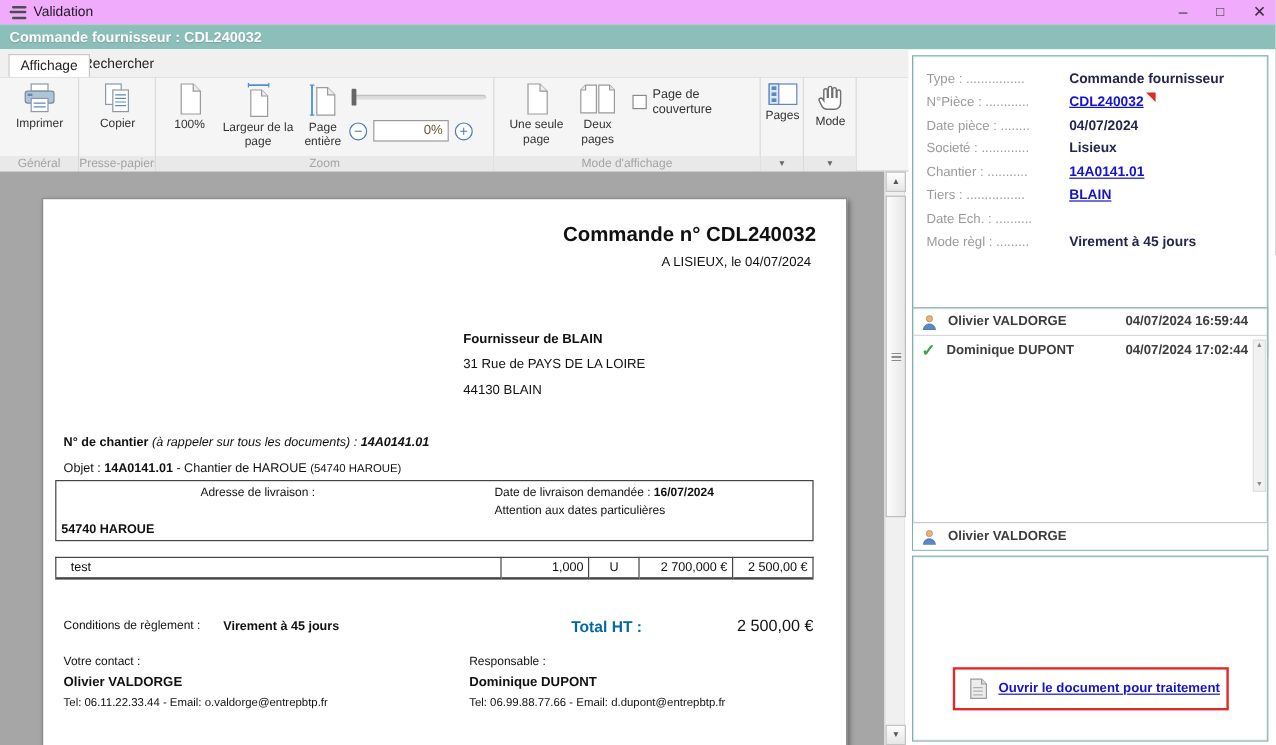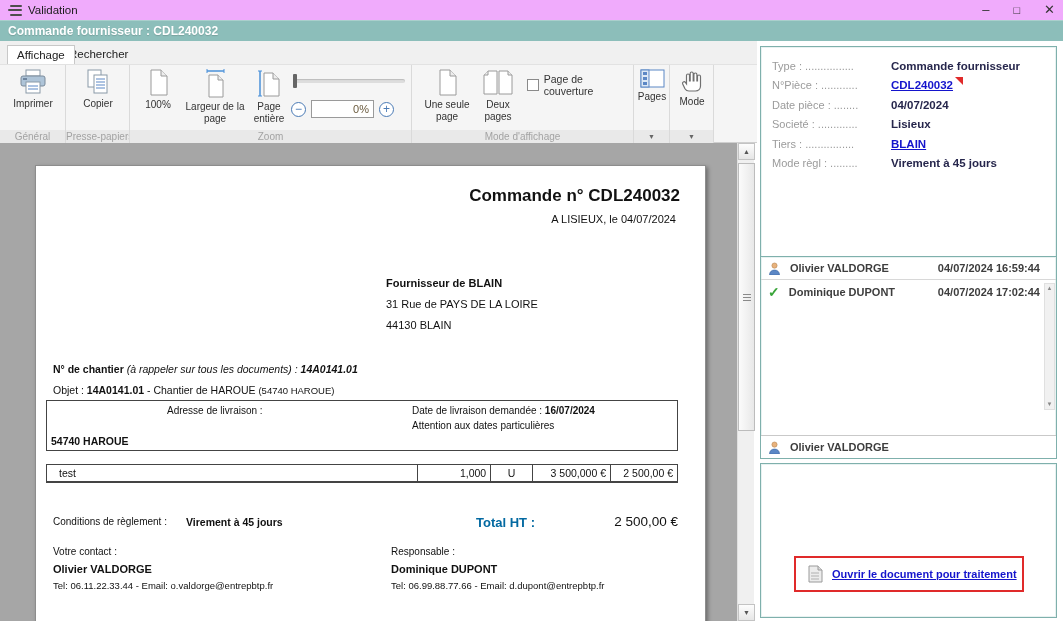--- a/index.html
+++ b/index.html
@@ -290,21 +290,21 @@
       <div class="addr-warn">Attention aux dates particulières</div>
       <div class="addr-city">54740 HAROUE</div>
     </div>
 
     <table class="items">
       <tbody>
       <tr class="data">
         <td class="c0">test</td>
         <td class="c1 num">1,000</td>
         <td class="c2 ctr">U</td>
-        <td class="c3 num">3 500,000 €</td>
+        <td class="c3 num">2 700,000 €</td>
         <td class="c4 num">2 500,00 €</td>
       </tr>
     </tbody>
       </table>
 
     <div class="pay-line">
       <span>Conditions de règlement :</span>
       <span class="pay-val">Virement à 45 jours</span>
       <span class="total-label">Total HT :</span>
       <span class="total-val">2 500,00 €</span>
@@ -343,22 +343,30 @@
   </div>
   <div class="drow">
     <span class="dlabel">Date pièce : ........</span>
     <span class="dvalue">04/07/2024</span>
   </div>
   <div class="drow">
     <span class="dlabel">Societé : .............</span>
     <span class="dvalue">Lisieux</span>
   </div>
   <div class="drow">
+    <span class="dlabel">Chantier : ...........</span>
+    <span class="dvalue link">14A0141.01</span>
+  </div>
+  <div class="drow">
     <span class="dlabel">Tiers : ................</span>
     <span class="dvalue link">BLAIN</span>
+  </div>
+  <div class="drow">
+    <span class="dlabel">Date Ech. : ..........</span>
+    <span class="dvalue"></span>
   </div>
   <div class="drow">
     <span class="dlabel">Mode règl : .........</span>
     <span class="dvalue">Virement à 45 jours</span>
   </div>
 </div>
 
 <div class="rp-box box-history">
   <div class="hlist">
     <div class="hrow b1">

